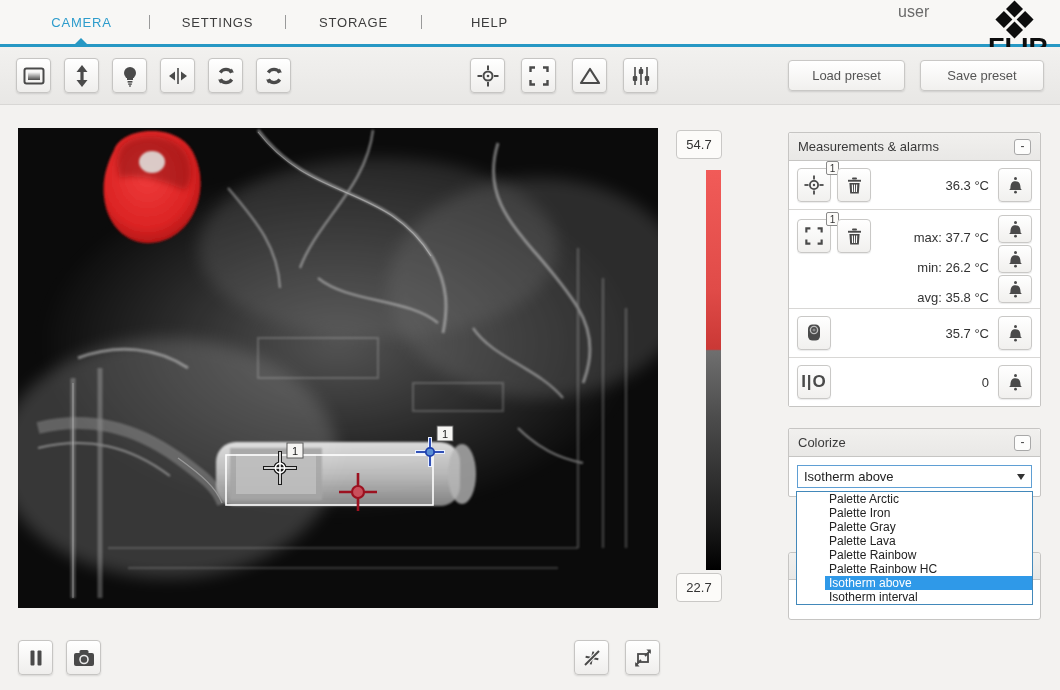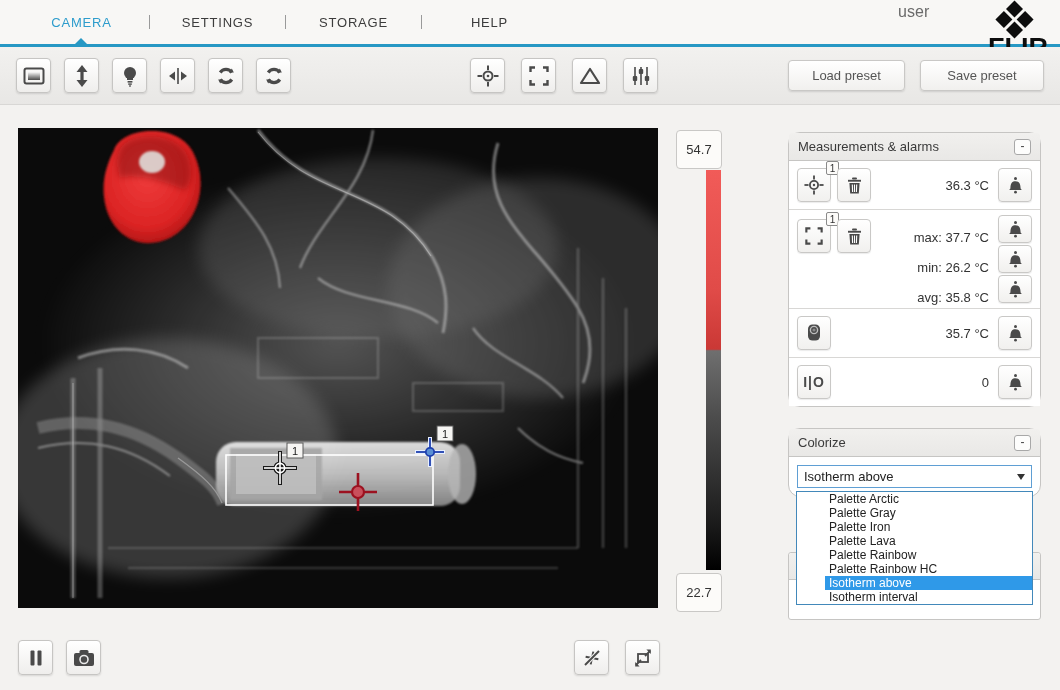--- a/index.html
+++ b/index.html
@@ -37,30 +37,30 @@
               background:linear-gradient(#ffffff,#efeeec); box-shadow:0 1px 2px rgba(0,0,0,.12);
               display:flex; align-items:center; justify-content:center; cursor:pointer; }
   .toolbar .tool-btn { top:11px; }
   .preset-btn { position:absolute; top:13px; height:31px; border:1px solid #c9c8c6; border-radius:4px;
                 background:linear-gradient(#ffffff,#f1f0ee); box-shadow:0 1px 2px rgba(0,0,0,.12);
                 font-size:13px; color:#555; display:flex; align-items:center; justify-content:center;
                 cursor:pointer; font-family:"Liberation Sans",sans-serif; }
 
   
   .image-wrap { position:absolute; left:18px; top:128px; width:640px; height:480px; background:#000; }
-  .scale-label { position:absolute; left:676px; width:46px; height:39px; background:#fcfbf9;
+  .scale-label { position:absolute; left:676px; width:46px; height:29px; background:#fcfbf9;
                  border:1px solid #c9c8c6; border-radius:4px; display:flex; align-items:center;
                  justify-content:center; font-size:13px; color:#333; }
   .scale-bar { position:absolute; left:706px; top:170px; width:15px; height:400px;
                background:linear-gradient(180deg,#f15b58 0%, #e04b48 30%, #ca3835 44.8%,
                           #6f6f6f 45.2%, #4c4c4c 62%, #1c1c1c 88%, #000 100%); }
 
   
   .panel { position:absolute; left:788px; width:253px; background:#fff;
-           border:1px solid #c6c5c3; border-radius:12px; }
+           border:1px solid #c6c5c3; border-radius:2px; }
   .panel-header { display:flex; align-items:center; height:28px; padding:0 9px; font-size:13px;
                   color:#3a3a3a; background:linear-gradient(#f1f0ee,#e9e8e6);
                   border-bottom:1px solid #c6c5c3; border-radius:3px 3px 0 0; }
   .collapse-btn { margin-left:auto; width:17px; height:16px; border:1px solid #a8a8a8; border-radius:3px;
                   background:#fdfdfc; font-size:12px; line-height:13px; text-align:center; color:#444; cursor:pointer; }
   .mrow { display:flex; align-items:center; padding:7px 8px; border-bottom:1px solid #d8d7d5; background:#fff; }
   .mrow:last-child { border-bottom:none; }
   .icon-btn34 { width:34px; height:34px; flex:none; border:1px solid #c9c8c6; border-radius:4px;
                 background:linear-gradient(#ffffff,#f1f0ee); box-shadow:0 1px 1px rgba(0,0,0,.08);
                 display:flex; align-items:center; justify-content:center; position:relative; cursor:pointer; }
@@ -68,21 +68,21 @@
   .badge { position:absolute; top:-8px; right:-9px; min-width:13px; height:14px; padding:0 2px;
            background:#fcfbf9; border:1px solid #8a8a8a; border-radius:2px; font-size:10px;
            line-height:13px; color:#333; text-align:center; }
   .mvalue { margin-left:auto; font-size:13px; color:#333; padding-right:9px; }
   .mrow.multi { align-items:flex-start; padding:4px 8px; }
   .multi-left { display:flex; margin-top:5px; }
   .multi-right { margin-left:auto; display:flex; flex-direction:column; }
   .vline { display:flex; align-items:center; height:30px; }
   .vline .icon-btn34 { width:34px; height:28px; }
   .vline .mvalue { margin-left:auto;margin-top:17px; }
-  .io-glyph { font-size:14px; font-weight:bold; color:#4a4a4a; letter-spacing:1px; }
+  .io-glyph { font-size:17px; font-weight:bold; color:#4a4a4a; letter-spacing:1px; }
 
   
   .select-box { position:relative; margin:8px; height:23px; border:1px solid #5f9fd4; background:#fff;
                 display:flex; align-items:center; padding:0 6px; font-size:13px; color:#222; cursor:pointer; }
   .select-arrow { margin-left:auto; width:0; height:0; border-left:4px solid transparent;
                   border-right:4px solid transparent; border-top:6px solid #333; }
   .dropdown { position:absolute; left:796px; top:491px; width:237px; background:#fff;
               border:1px solid #4288ba; z-index:20;padding-left:28px; }
   .opt { height:14px; line-height:14px; font-size:12px; padding-left:4px; color:#222;
          white-space:nowrap; cursor:pointer; }
@@ -458,22 +458,22 @@
     <div class="select-arrow"></div>
   </div>
 </div>
 
 <div class="covered-panel">
   <div class="hdr"></div>
 </div>
 
 <div class="dropdown">
   <div class="opt">Palette Arctic</div>
+  <div class="opt">Palette Iron</div>
   <div class="opt">Palette Gray</div>
-  <div class="opt">Palette Iron</div>
   <div class="opt">Palette Lava</div>
   <div class="opt">Palette Rainbow</div>
   <div class="opt">Palette Rainbow HC</div>
   <div class="opt selected">Isotherm above</div>
   <div class="opt">Isotherm interval</div>
 </div>
 
 <div class="tool-btn" style="left:18px; top:640px">
   <svg class="icon-svg" width="16" height="18" viewBox="0 0 16 18">
     <rect x="2.5" y="1.5" width="4" height="15" rx="1" fill="#4a4a4a"></rect>

